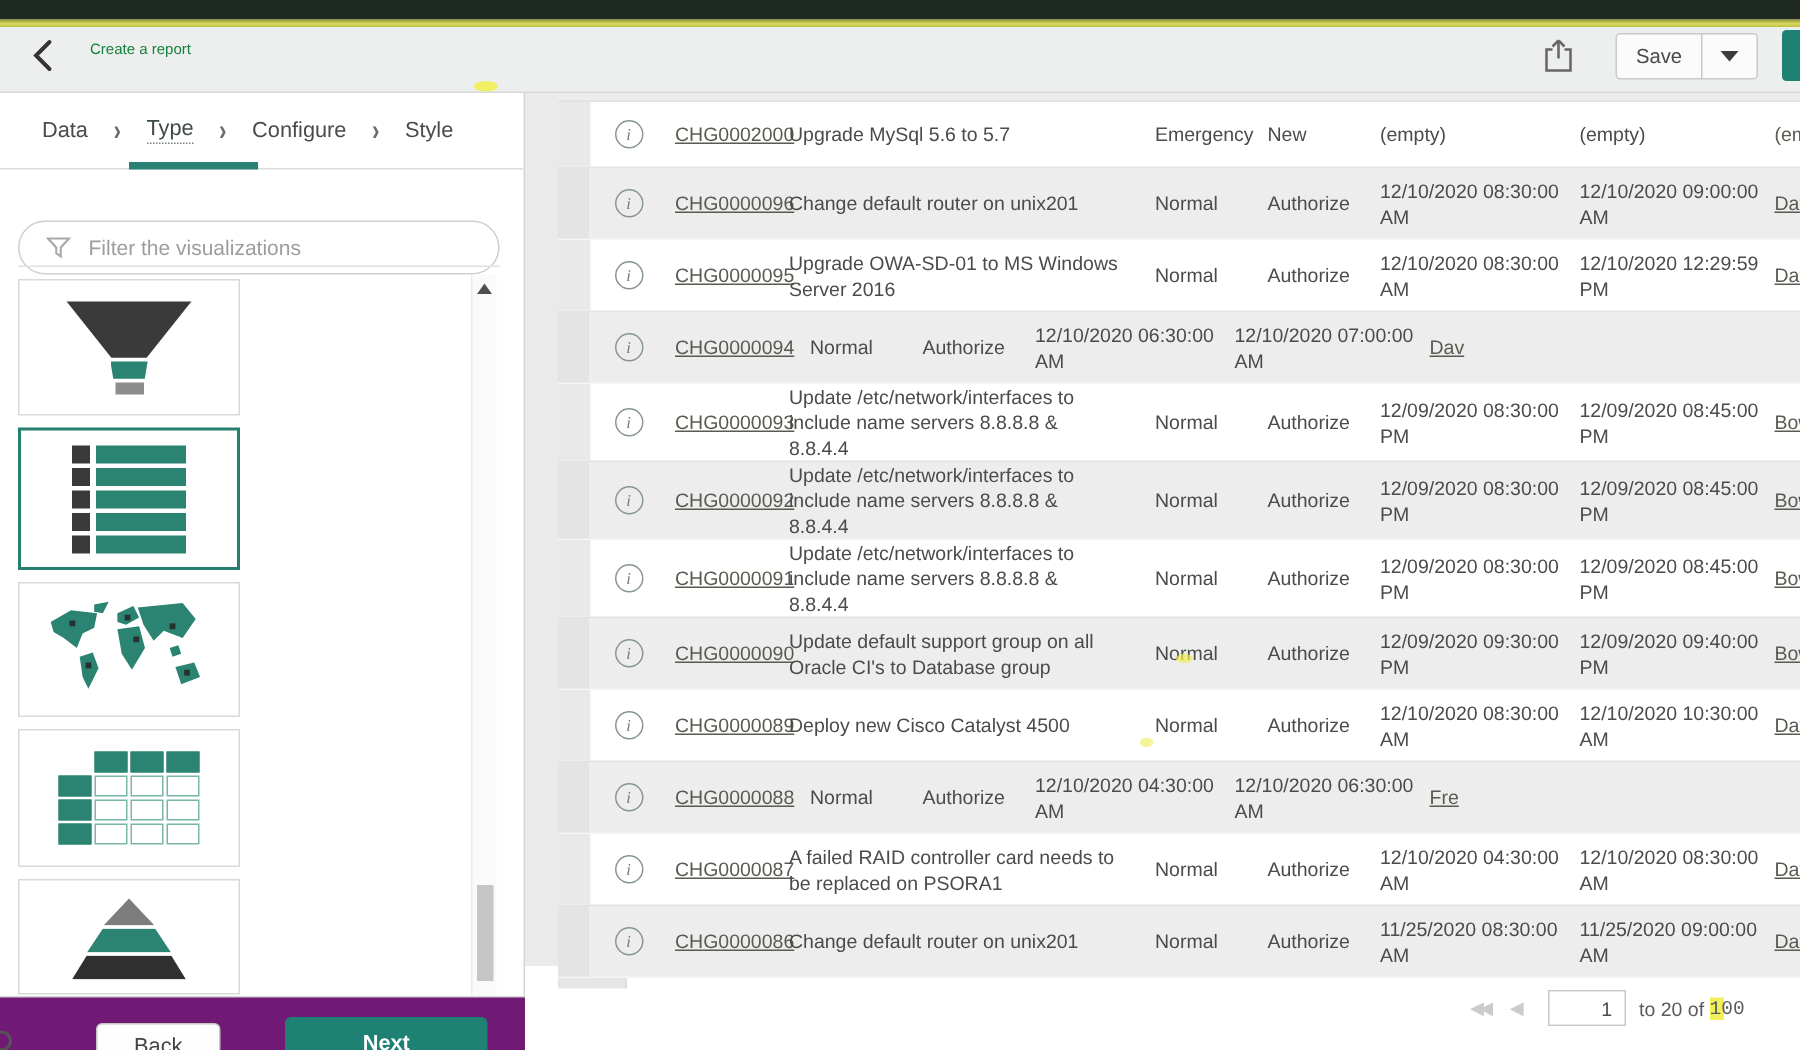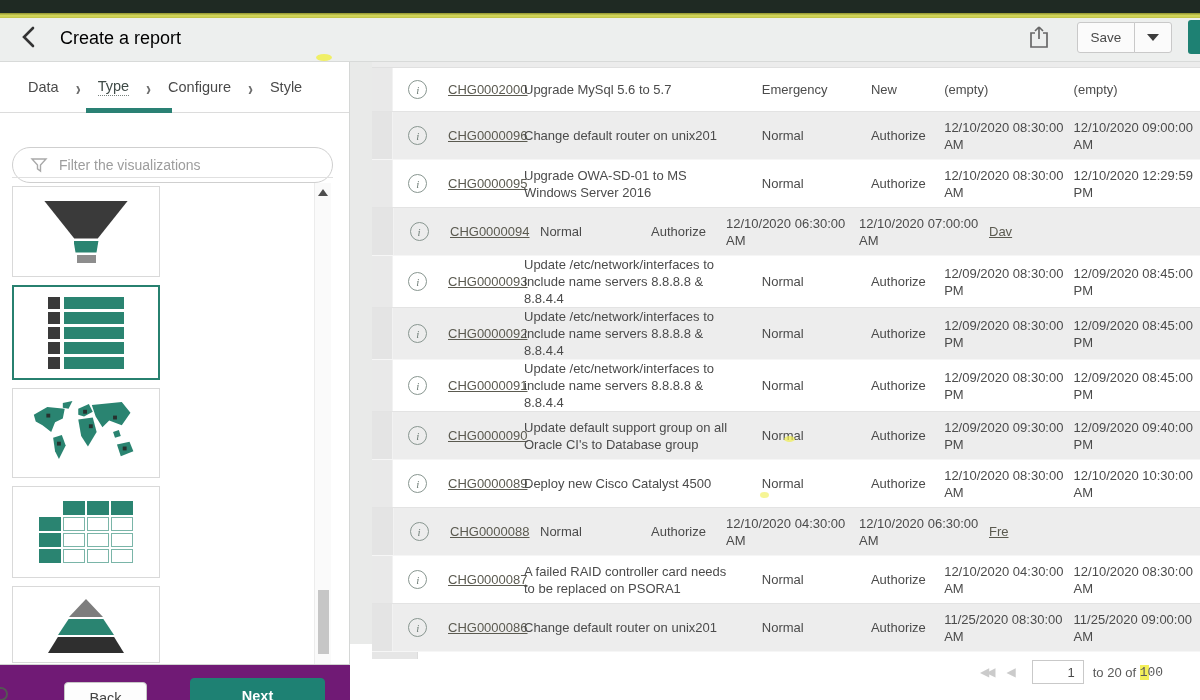--- a/index.html
+++ b/index.html
@@ -8,21 +8,21 @@
   .abs { position:absolute; }
   #stage { position:relative; width:1200px; height:700px; }
 
   
   #topbar { left:0; top:0; width:1200px; height:13px; background:#1f2a23; }
   #stripe { left:0; top:13px; width:1200px; height:5px;
     background:linear-gradient(180deg,#8f922e 0%,#d8db5e 55%,#bdc046 100%); }
   #toolbar { left:0; top:18px; width:1200px; height:44px; background:#edefee;
     border-bottom:1px solid #d8dad9; }
   #back-chevron { left:20px; top:26px; width:18px; height:22px; cursor:pointer; }
-  #page-title { left:60px; top:28px; font-size:18px; color:#000000; }
+  #page-title { left:60px; top:28px; font-size:10px; color:#15803d; }
   #share-btn { left:1028px; top:24px; width:22px; height:26px; cursor:pointer; }
   #save-group { left:1077px; top:22px; display:flex; }
   .btn { background:#fbfbfb; border:1px solid #c9c9c9; border-radius:3px;
     font-size:13.5px; color:#4a4a4a; text-align:center; }
   #save-btn { width:58px; height:31px; line-height:29px; border-radius:3px 0 0 3px; }
   #save-caret { width:38px; height:31px; margin-left:-1px; border-radius:0 3px 3px 0;
     display:flex; align-items:center; justify-content:center; }
   .caret-down { width:0; height:0; border-left:6px solid transparent;
     border-right:6px solid transparent; border-top:7px solid #3c3c3c; }
   #teal-stub { left:1188px; top:20px; width:12px; height:34px; background:#1e8173;
@@ -114,21 +114,21 @@
   .trow.alt .c-strip { background:#e4e4e4; }
   .c-icon { width:50px; justify-content:center; }
   .info-icon { width:19px; height:19px; border:1px solid #889690; border-radius:50%;
     color:#6f7d77; font-size:11px; display:flex; align-items:center; justify-content:center;
     cursor:pointer; font-family:"Liberation Serif", serif; font-style:italic; }
   .c-num { width:82px; padding-left:6px; }
   .rec-link { color:#5b5a50; text-decoration:underline; cursor:pointer; white-space:nowrap; }
   .rec-link.plain { text-decoration:none; cursor:default; }
   .c-desc { width:230px; padding-right:10px; line-height:17px; }
   .c-pri { width:82px; padding-left:14px; }
-  .c-state { width:70px; padding-left:7px;margin-left:36px; }
+  .c-state { width:70px; padding-left:7px; }
   .c-start { width:139px; padding-left:12px; line-height:17px; }
   .c-end { width:134px; padding-left:6px; line-height:17px; }
   .c-name { flex:1; padding-left:2px; overflow:hidden; }
   #row-stub { width:46px; height:7px; background:#e6e6e6; border-right:1px solid #dcdcdc; }
 
   
   #pager { left:980px; top:658px; width:212px; height:28px; display:flex;
     align-items:center; font-size:13px; color:#5a5a5a; }
   .pg-arrows { color:#cbcbcb; font-size:12px; letter-spacing:-3px; cursor:pointer; }
   #pg-first { margin-right:14px; }

